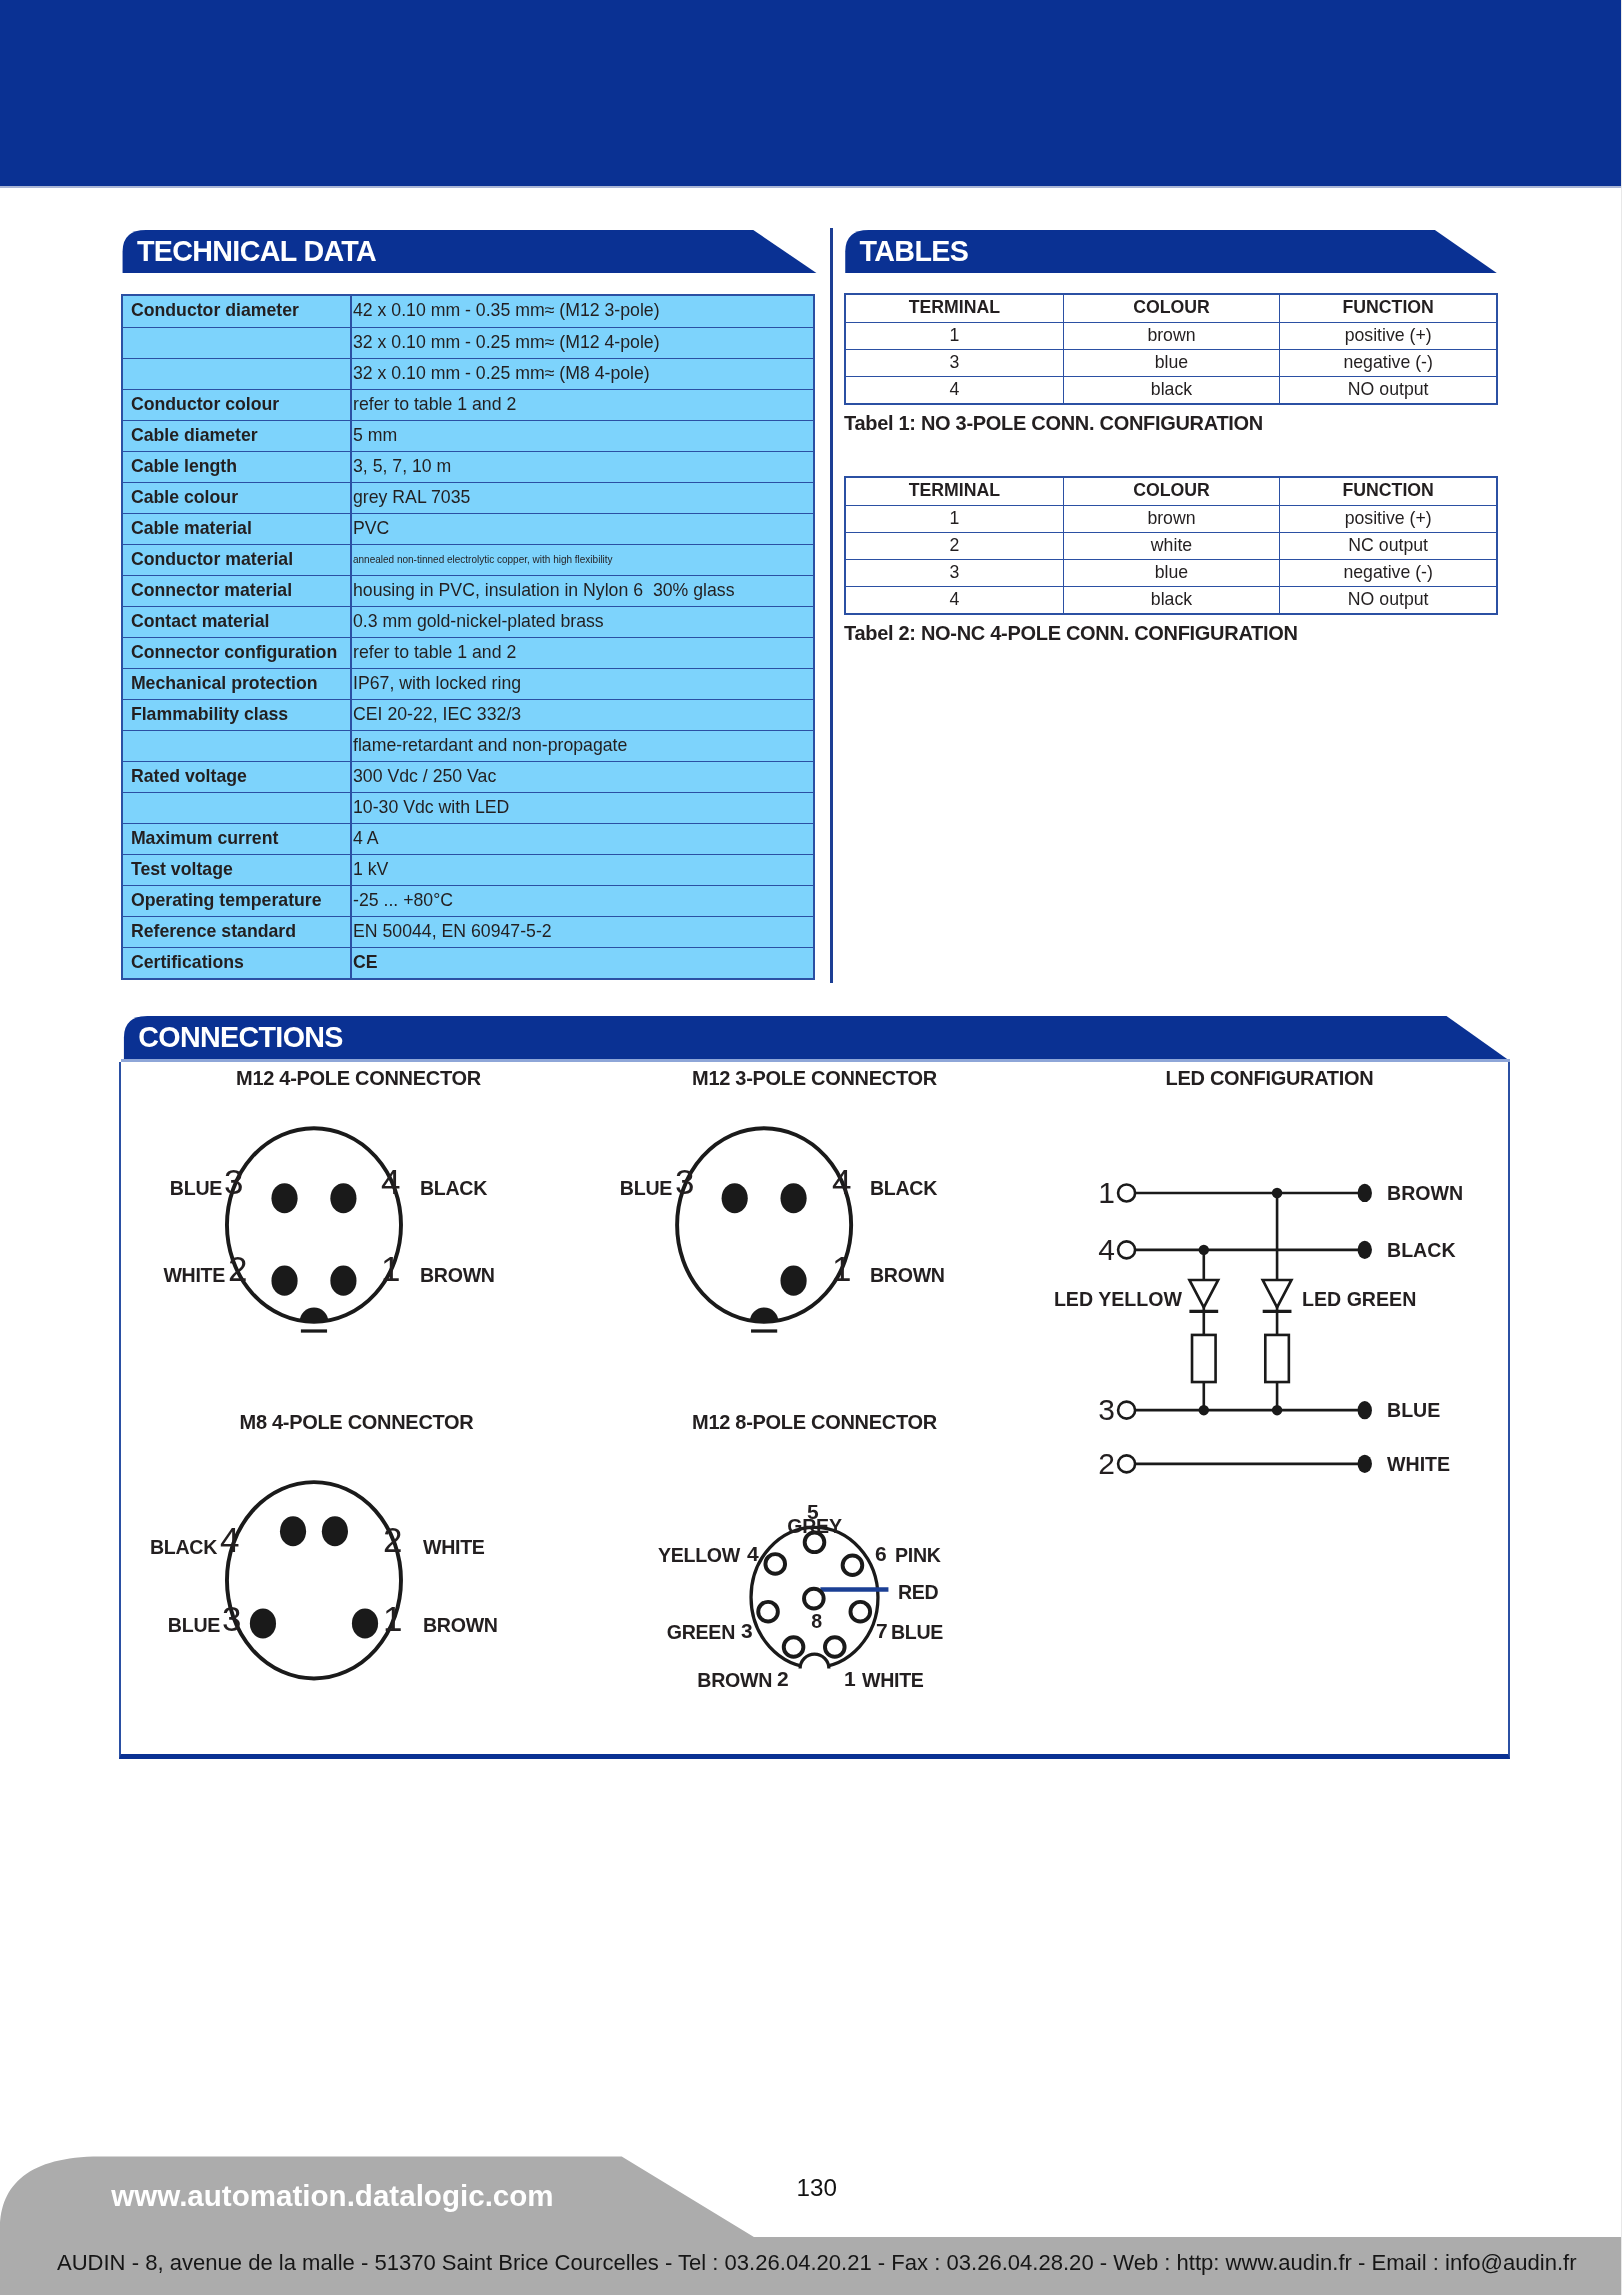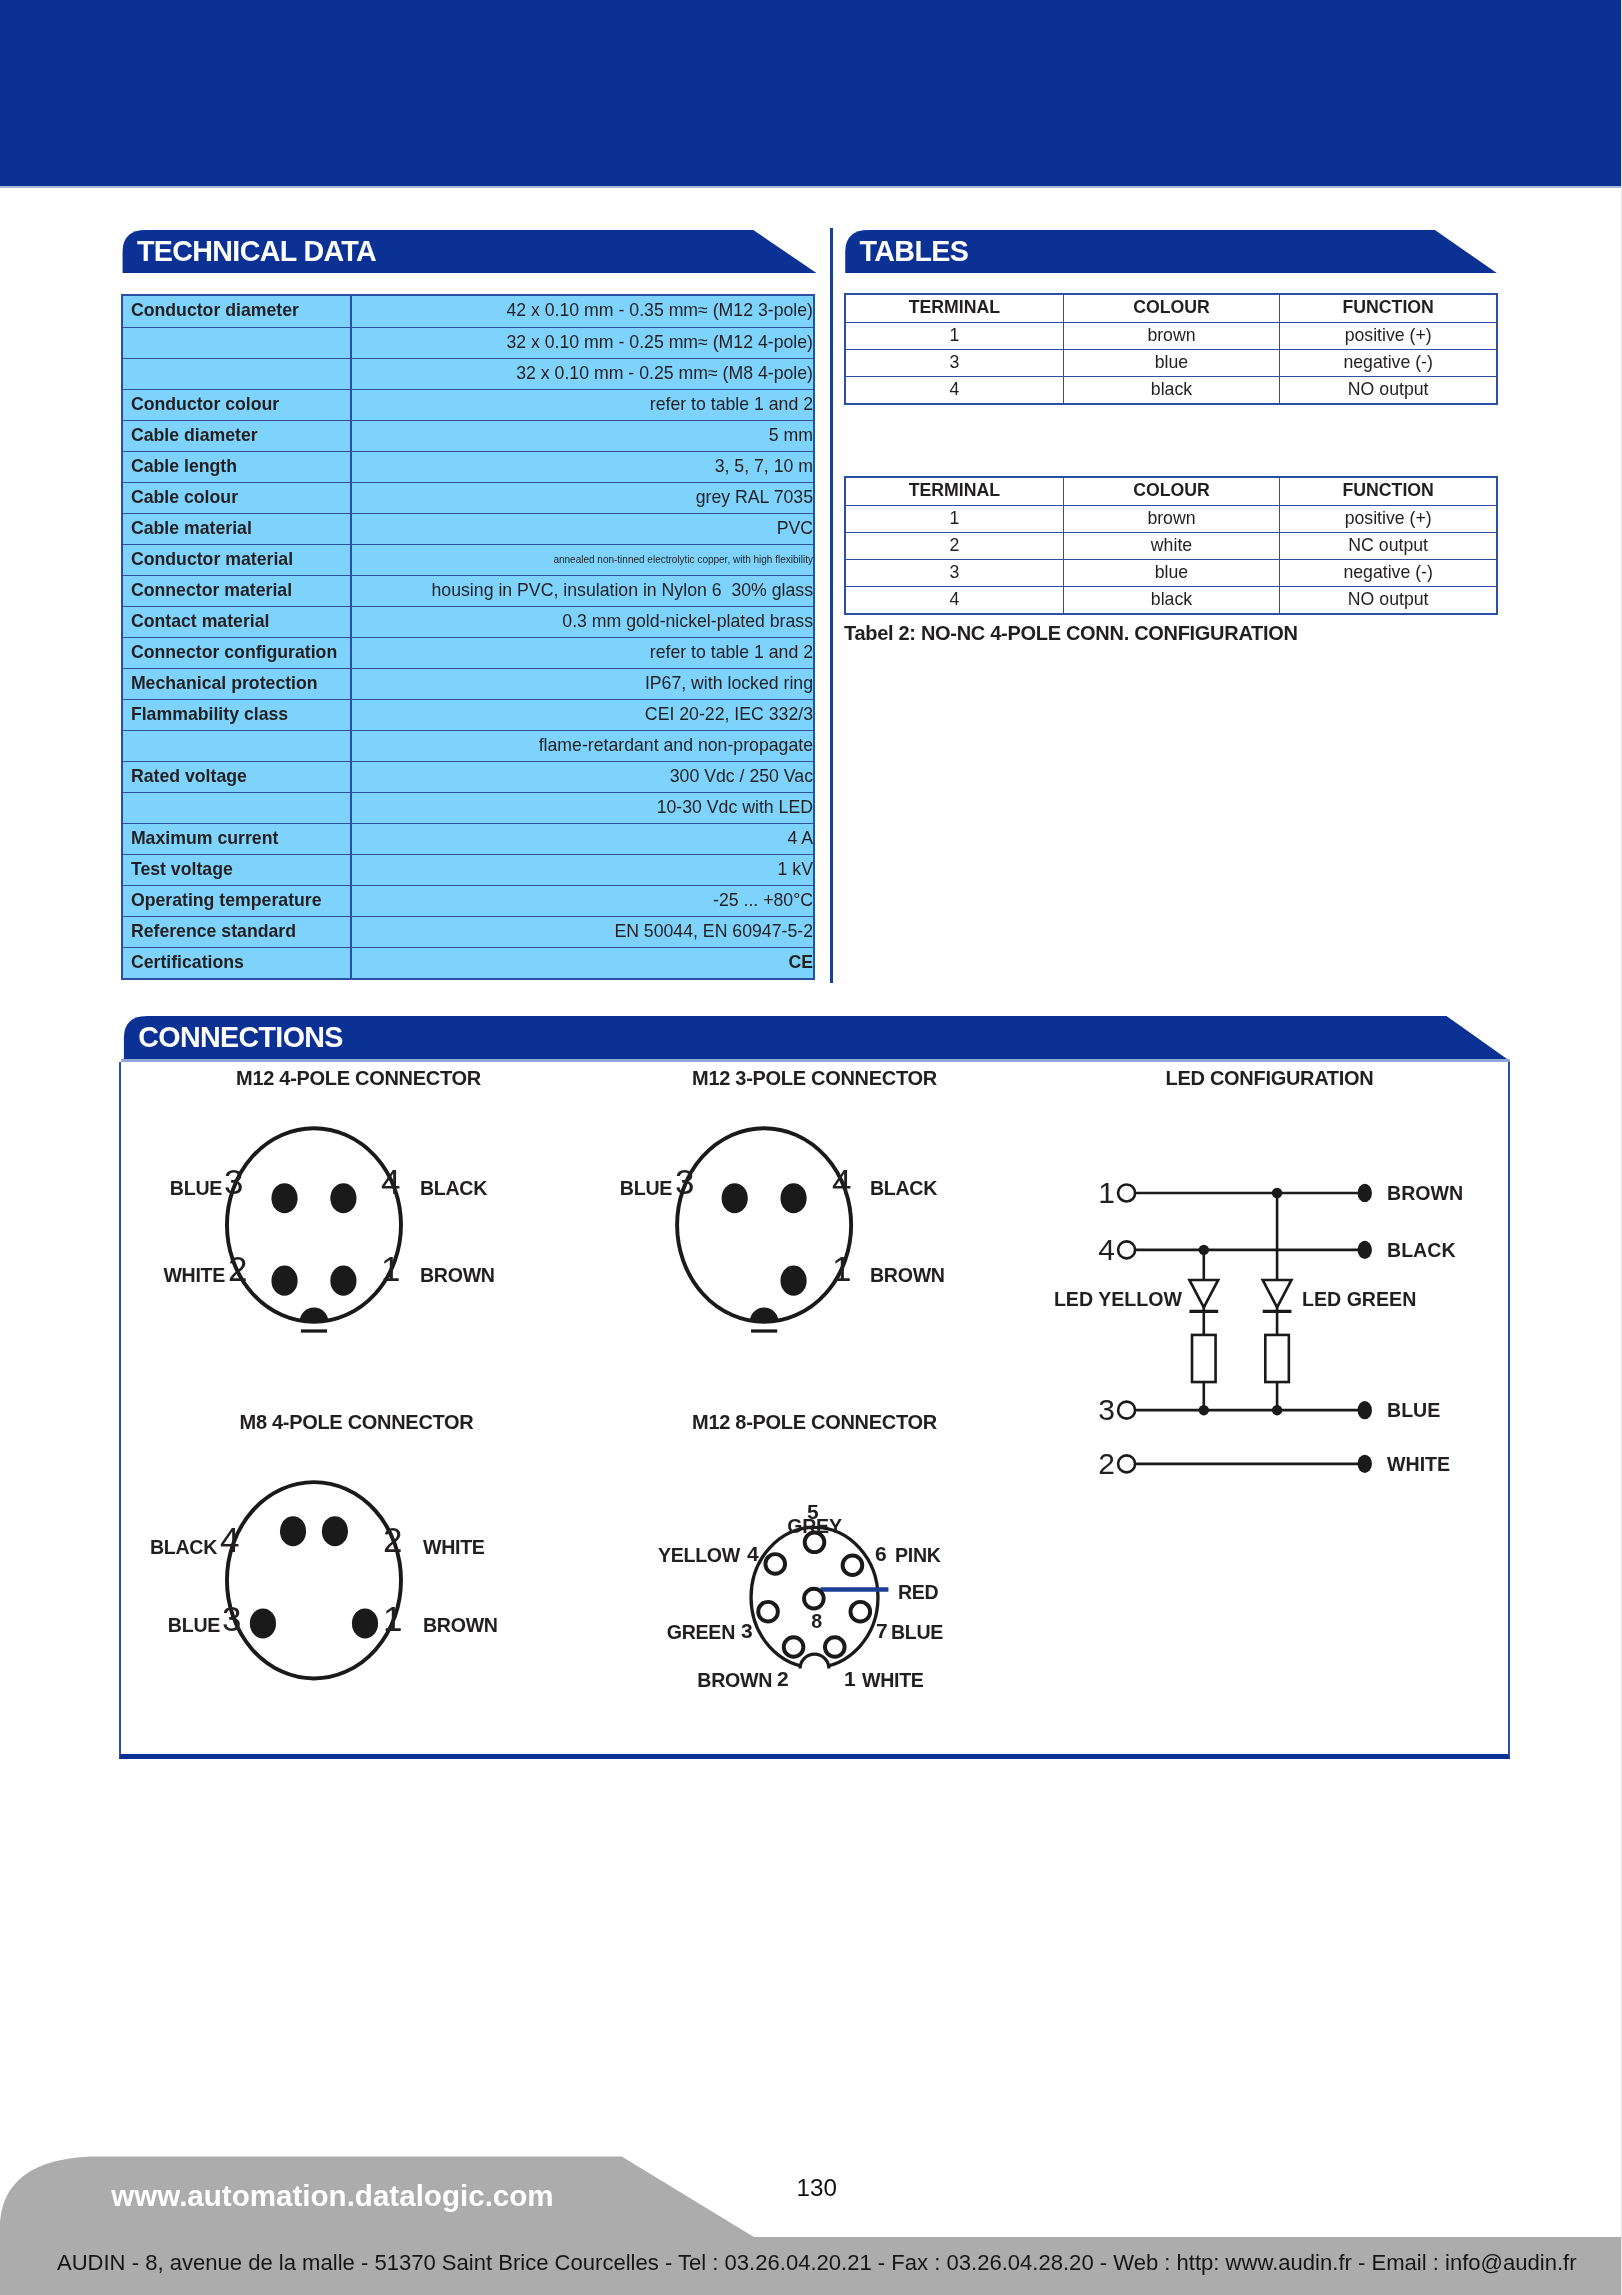--- a/index.html
+++ b/index.html
@@ -10,21 +10,21 @@
   .abs{position:absolute;}
   .topband{left:0;top:0;width:1623px;height:186px;background:#0a3193;border-bottom:2.6px solid #aab6d6;}
   svg.banner{overflow:visible;}
   .banner-text{font-family:"Liberation Sans","DejaVu Sans",sans-serif;font-weight:bold;font-size:44px;letter-spacing:-1px;fill:#ffffff;}
   
   #spec-table{left:121px;top:294px;width:694px;display:grid;grid-template-columns:229px 1fr;
     grid-auto-rows:31px;border:2px solid #2b50a3;box-sizing:border-box;background:#7dd3fc;}
   .spec-cell{font-size:17.7px;line-height:29.4px;white-space:pre;overflow:hidden;border-top:1.3px solid #2b50a3;box-sizing:border-box;}
   .spec-cell.r0{border-top:none;}
   .spec-label{font-weight:bold;padding-left:7.9px;border-right:2px solid #2b50a3;}
-  .spec-val{padding-left:26px;text-align:right;}
+  .spec-val{padding-left:1px;}
   .spec-cell:nth-child(18){font-size:10px;}   
   .spec-cell:nth-child(44){font-weight:bold;} 
   
   .vdivider{left:830px;top:228px;width:3.3px;height:755px;background:#1c3e94;}
   
   .conn-table{width:654px;display:grid;grid-template-columns:1fr 1fr 1fr;grid-auto-rows:27px;
     border:2px solid #2b50a3;box-sizing:border-box;background:#fff;}
   .ct-cell{font-size:17.7px;line-height:25.5px;text-align:center;border-top:1.3px solid #2b50a3;border-left:1.3px solid #2b50a3;box-sizing:border-box;overflow:hidden;}
   .ct-cell.c0{border-left:none;}
   .ct-cell.r0{border-top:none;font-weight:bold;}
@@ -116,20 +116,21 @@
       <div class="ct-cell c0">1</div>
       <div class="ct-cell">brown</div>
       <div class="ct-cell">positive (+)</div>
       <div class="ct-cell c0">3</div>
       <div class="ct-cell">blue</div>
       <div class="ct-cell">negative (-)</div>
       <div class="ct-cell c0">4</div>
       <div class="ct-cell">black</div>
       <div class="ct-cell">NO output</div>
     </div>
+  <div class="abs caption" style="left:844px;top:412px;">Tabel 1: NO 3-POLE CONN. CONFIGURATION</div>
 
   <div class="abs conn-table" id="table2" style="left:844px;top:476px;">
       <div class="ct-cell c0 r0">TERMINAL</div>
       <div class="ct-cell r0">COLOUR</div>
       <div class="ct-cell r0">FUNCTION</div>
       <div class="ct-cell c0">1</div>
       <div class="ct-cell">brown</div>
       <div class="ct-cell">positive (+)</div>
       <div class="ct-cell c0">2</div>
       <div class="ct-cell">white</div>

